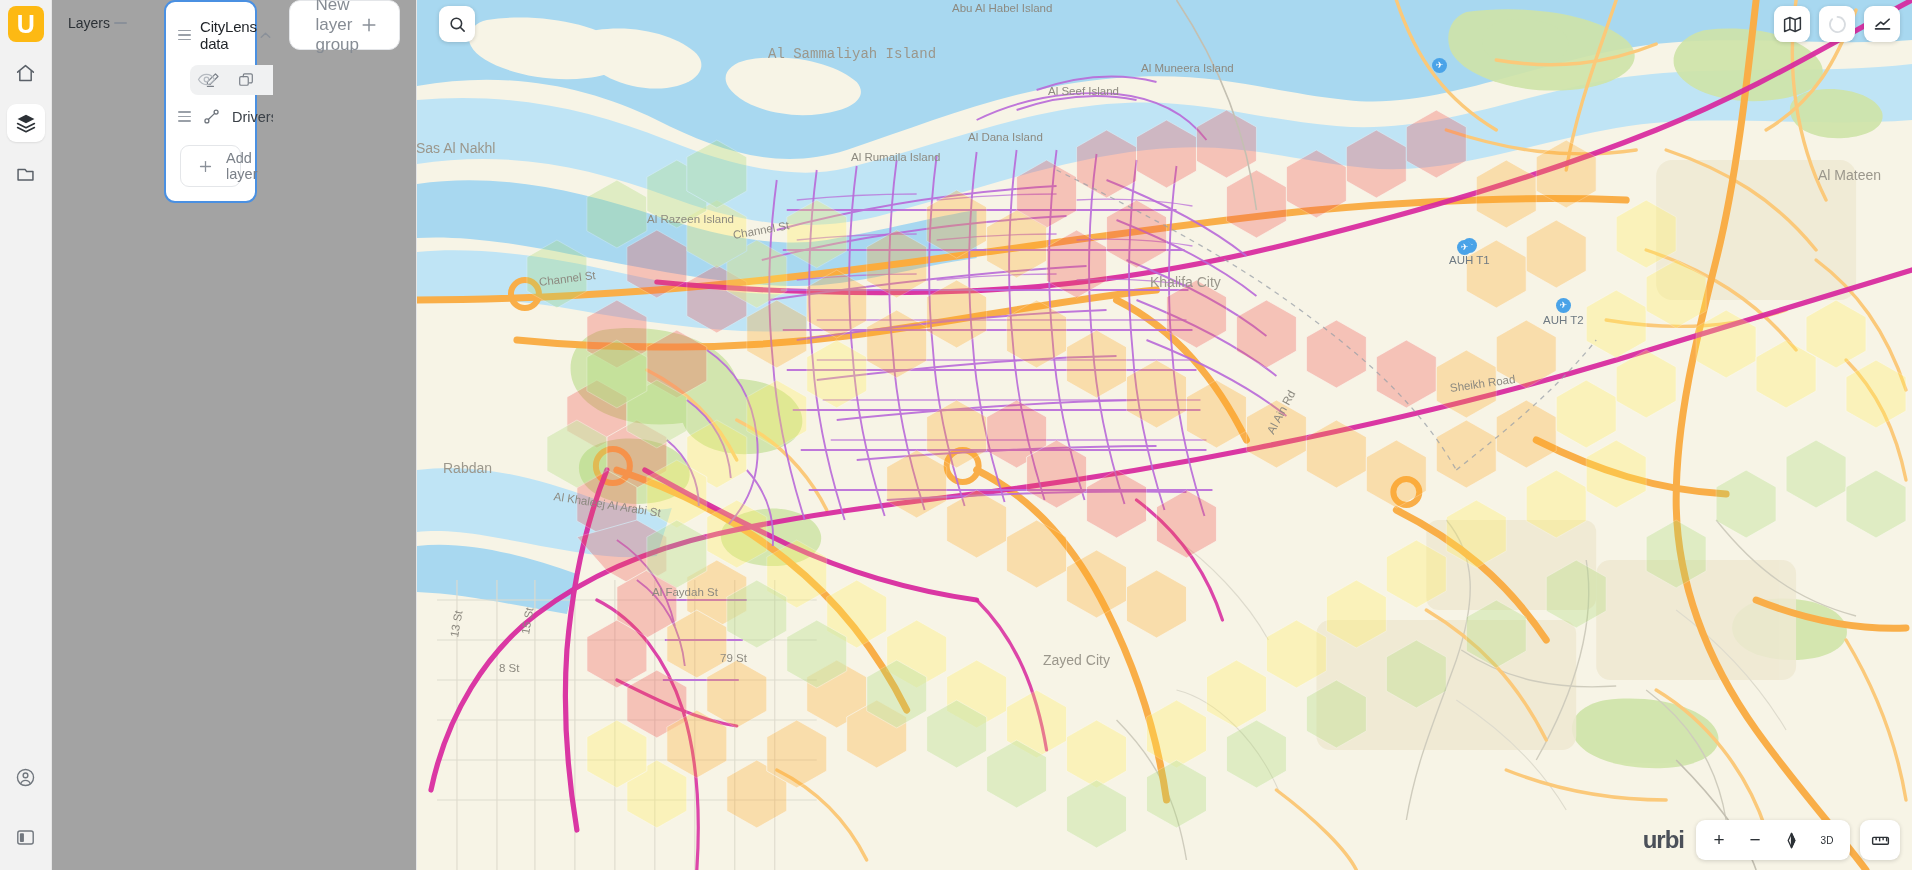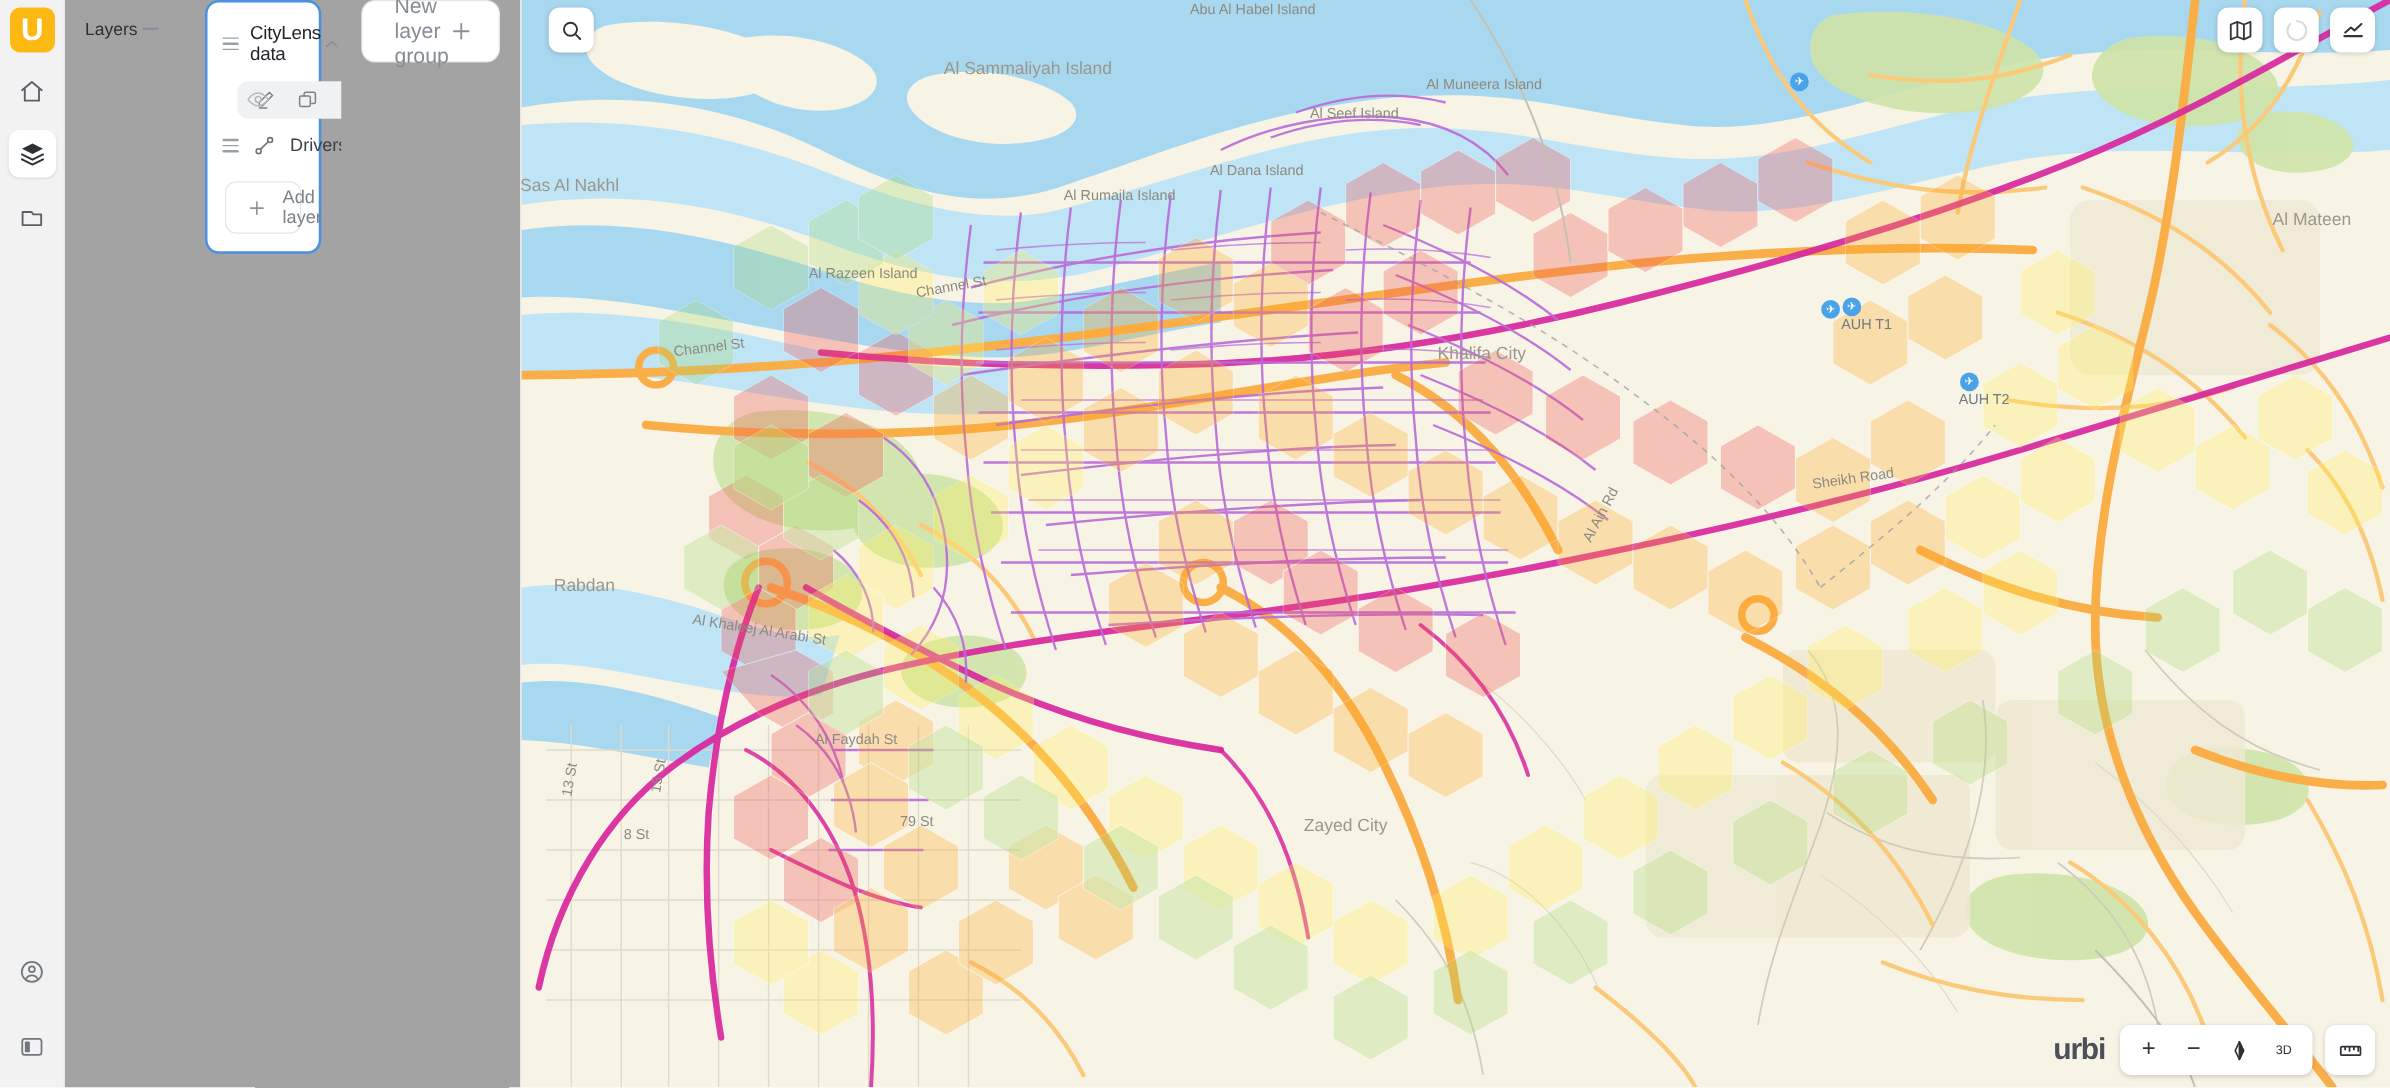--- a/index.html
+++ b/index.html
@@ -140,21 +140,21 @@
 
   .poi {
     position: absolute; display: flex; align-items: center; gap: 4px;
     pointer-events: none;
   }
   .poi .pin {
     width: 15px; height: 15px; border-radius: 50%;
     background: #4aa3e8; display: flex; align-items: center; justify-content: center;
     color: #fff; font-size: 9px; line-height: 1;
   }
-  .poi .ptxt { font-size: 11.5px; color: #6f7a83; white-space: nowrap; margin-left: 24px; }
+  .poi .ptxt { font-size: 11.5px; color: #6f7a83; white-space: nowrap; }
 
   
   .map-search {
     position: absolute; left: 22px; top: 6px;
     width: 36px; height: 36px; border-radius: 9px; background: #fff;
     box-shadow: 0 1px 4px rgba(0,0,0,.16);
     display: flex; align-items: center; justify-content: center; cursor: pointer;
     color: #31363c;
   }
   .map-tr {
@@ -706,21 +706,21 @@
         </g>
 
         <g stroke="#c4c0b2" stroke-width="1.6" fill="none">
           <path d="M760 0 C800 60 830 130 840 210"></path>
           <path d="M1260 760 C1300 800 1330 840 1340 870"></path>
         </g>
       </g>
     </svg>
 
     <div class="map-label" style="left:535px;top:2px;">Abu Al Habel Island</div>
-    <div class="map-label big" style="left:338px;top:46px;">Al Sammaliyah Island</div>
+    <div class="map-label big" style="left:351px;top:46px;font-family:Liberation Mono, monospace;">Al Sammaliyah Island</div>
     <div class="map-label" style="left:724px;top:62px;">Al Muneera Island</div>
     <div class="map-label" style="left:631px;top:85px;">Al Seef Island</div>
     <div class="map-label" style="left:551px;top:131px;text-align:right;">Al Dana Island</div>
     <div class="map-label" style="left:434px;top:151px;">Al Rumaila Island</div>
     <div class="map-label big" style="left:-1px;top:140px;">Sas Al Nakhl</div>
     <div class="map-label" style="left:230px;top:213px;">Al Razeen Island</div>
     <div class="map-label big" style="left:1401px;top:167px;">Al Mateen</div>
     <div class="map-label big" style="left:733px;top:274px;">Khalifa City</div>
     <div class="map-label rot" style="left:122px;top:276px;transform:rotate(-7deg);">Channel St</div>
     <div class="map-label rot" style="left:316px;top:229px;transform:rotate(-10deg);">Channel St</div>

